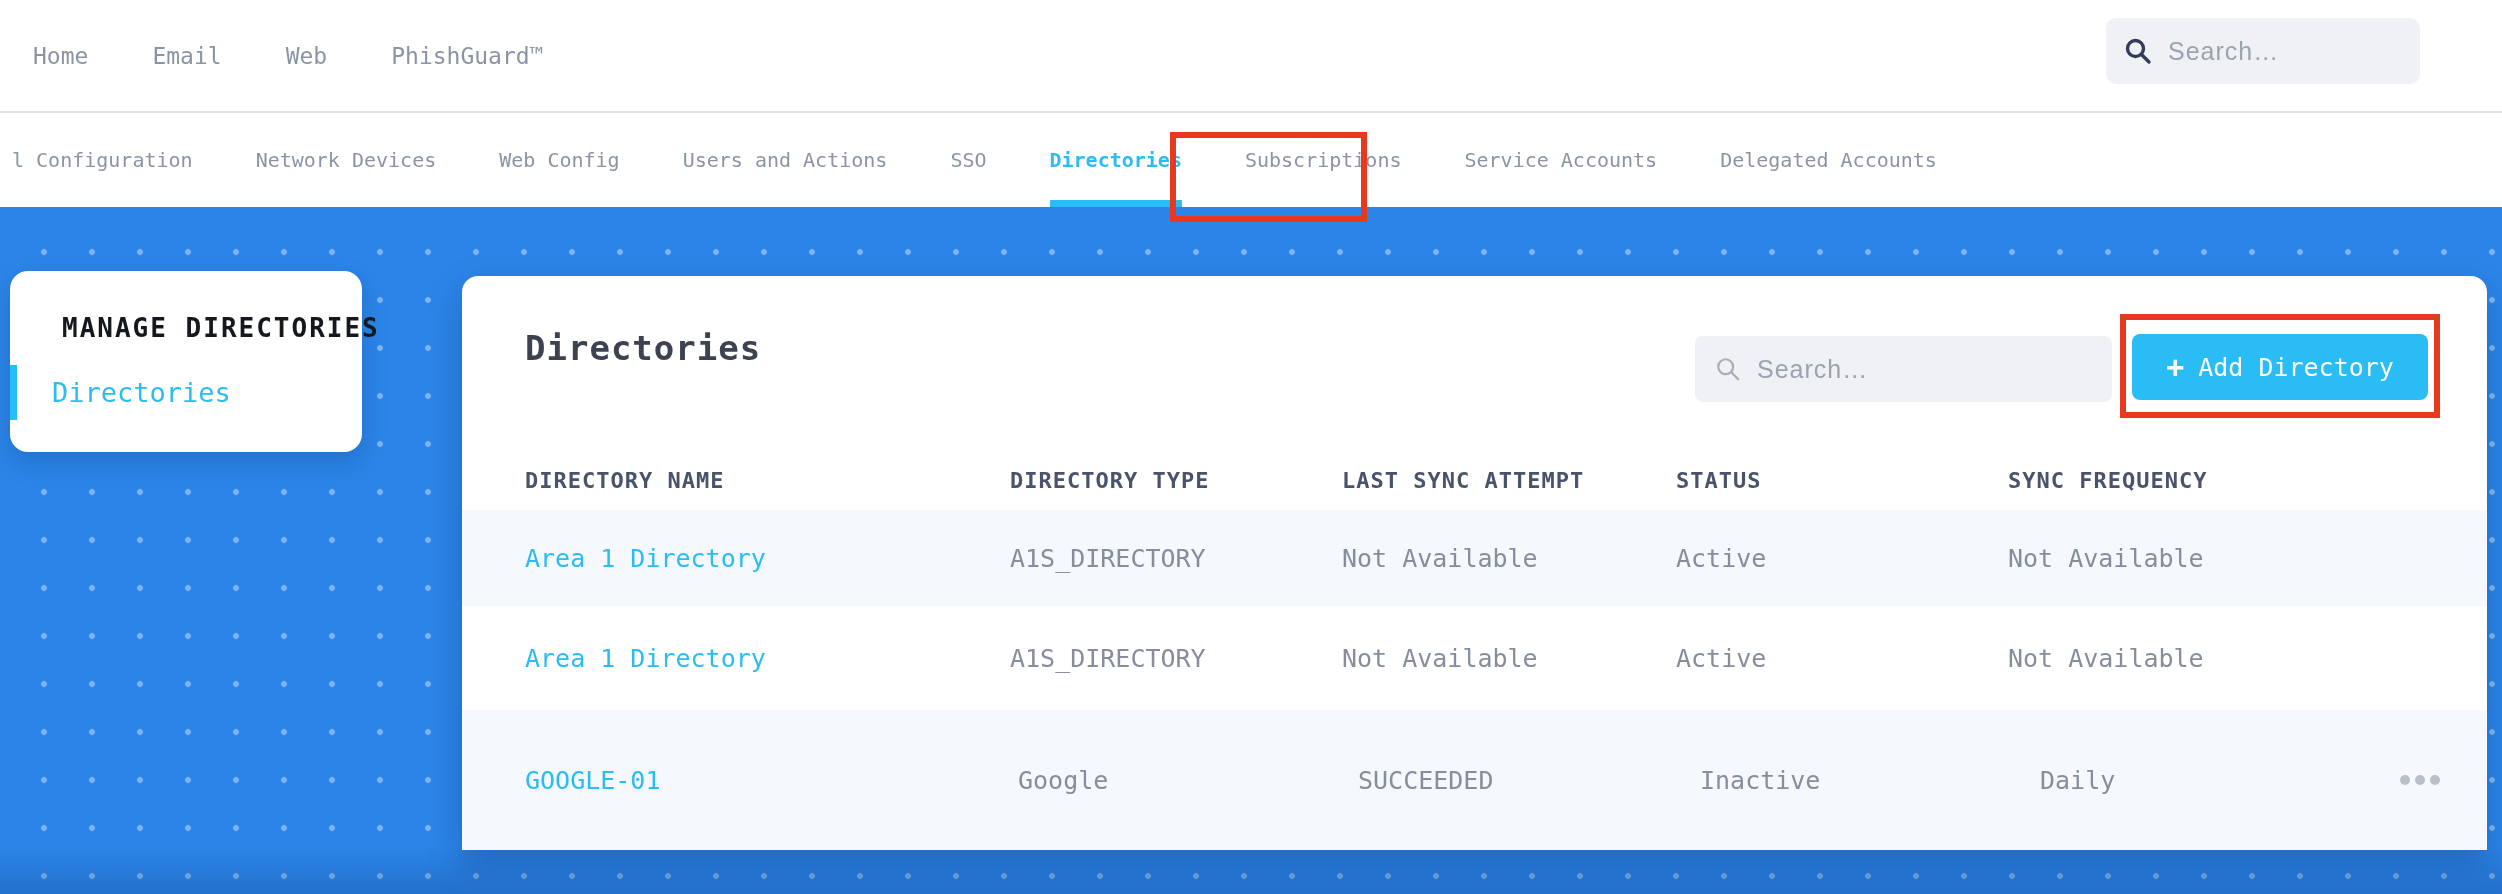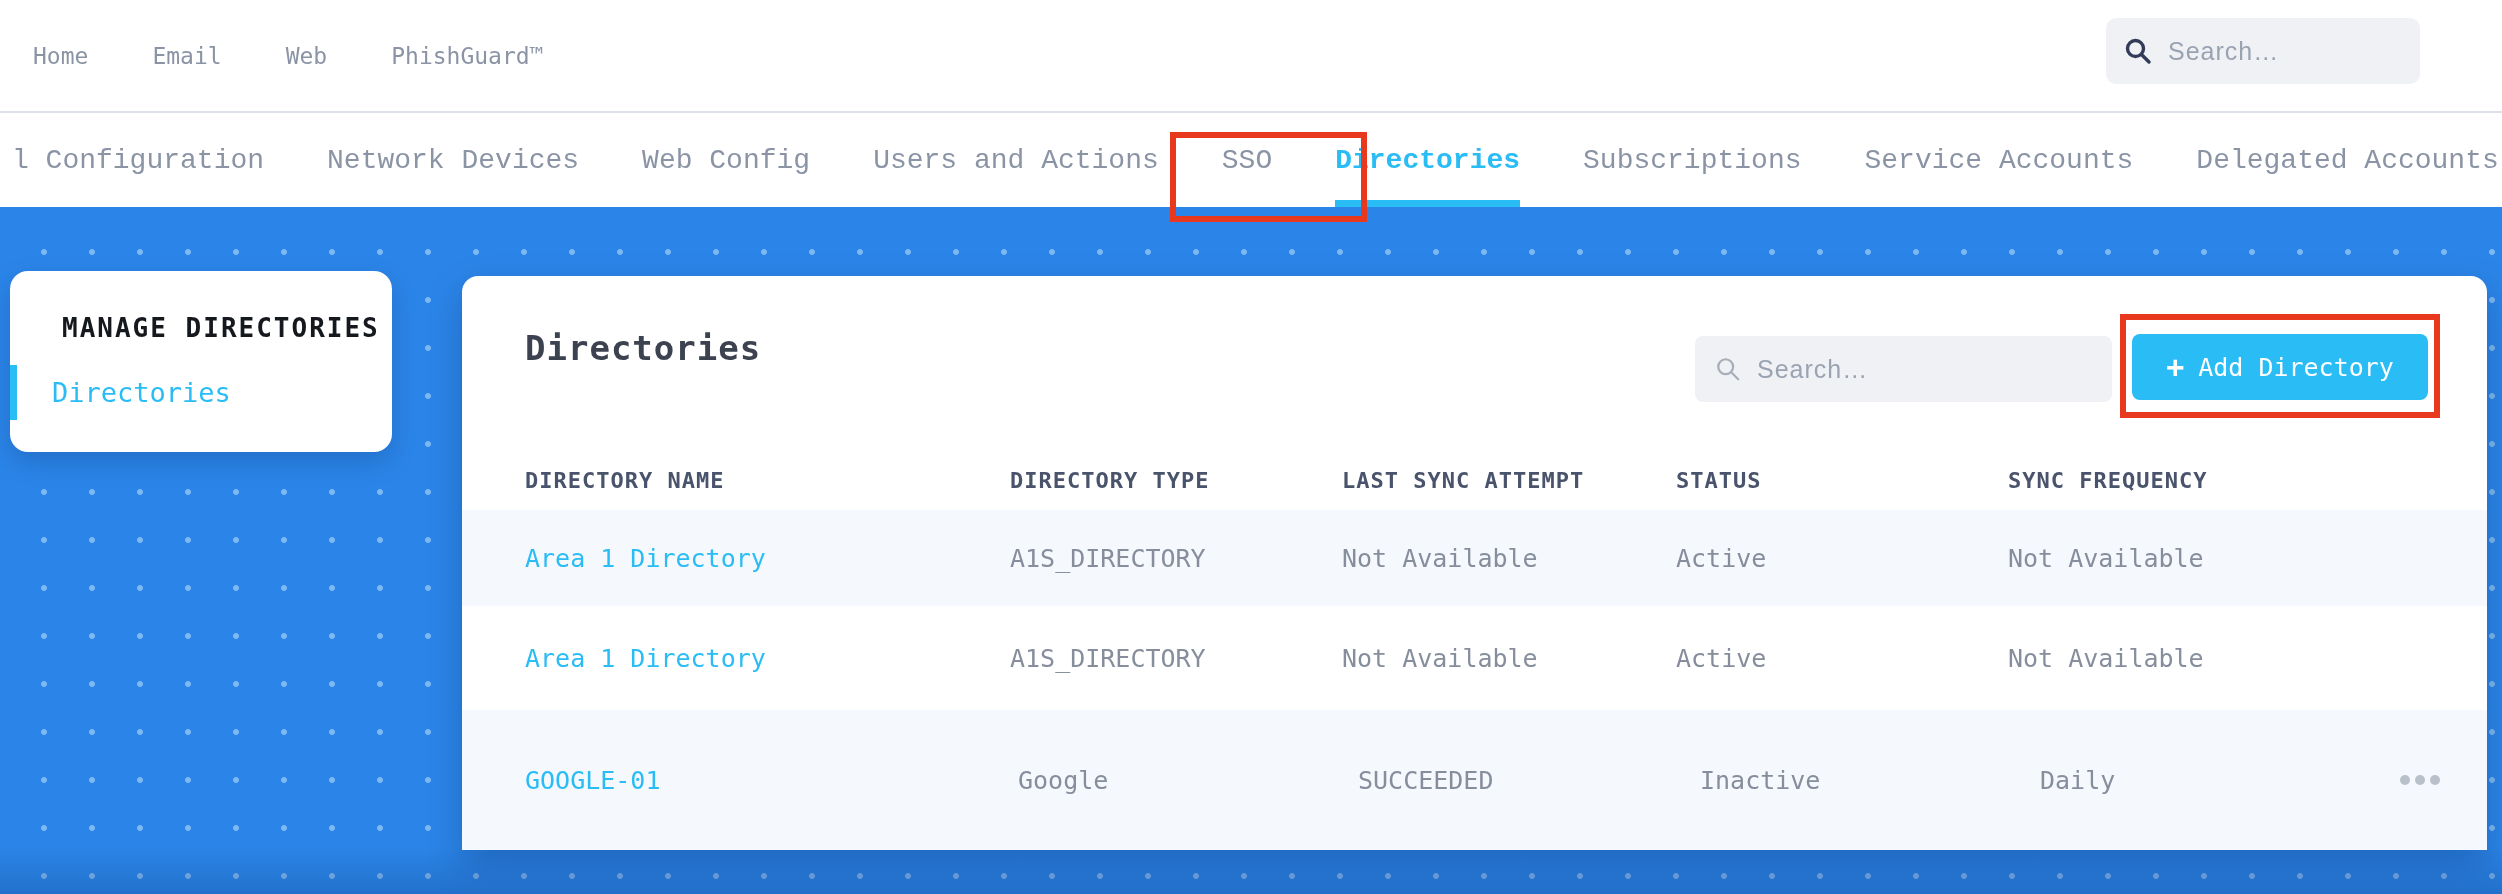--- a/index.html
+++ b/index.html
@@ -13,34 +13,34 @@
   .topnav-item { font-size:23px; color:var(--nav-gray); text-decoration:none; cursor:pointer; white-space:nowrap; }
   .search-box { display:flex; align-items:center; background:var(--field-bg); border-radius:10px; }
   .search-box input { border:none; outline:none; background:transparent; width:100%;
                       font-family:"Liberation Sans", sans-serif; font-size:25px; color:#6b7280; }
   .search-box input::placeholder { color:#9aa3b2; letter-spacing:1px; }
   .top-search { position:absolute; left:2106px; top:18px; width:314px; height:66px; padding:0 18px; gap:16px; }
 
   
   .subnav { position:absolute; left:0; top:113px; width:2502px; height:94px; background:#fff;
             display:flex; align-items:stretch; gap:63px; padding-left:12px; }
-  .subnav-item { position:relative; display:flex; align-items:center; font-size:28px;
-                 color:var(--nav-gray); text-decoration:none; cursor:pointer; white-space:nowrap;font-family:Liberation Mono, monospace; }
+  .subnav-item { position:relative; display:flex; align-items:center; font-size:20px;
+                 color:var(--nav-gray); text-decoration:none; cursor:pointer; white-space:nowrap; }
   .subnav-item.active { color:var(--accent); font-weight:bold; }
   .subnav-item.active::after { content:""; position:absolute; left:0; right:0; bottom:0; height:7px; background:var(--accent); }
 
   
   .content { position:absolute; left:0; top:207px; width:2502px; height:687px; background:var(--blue-bg);
              background-image:radial-gradient(circle, rgba(195,223,250,0.55) 2.6px, rgba(0,0,0,0) 3.2px);
              background-size:48px 48px; background-position:20px 21px; }
   .bottom-shade { position:absolute; left:0; bottom:0; width:100%; height:48px; pointer-events:none;
                   background:linear-gradient(180deg, rgba(14,62,130,0) 0%, rgba(14,62,130,0.28) 100%); }
 
   
-  .side-card { position:absolute; left:10px; top:271px; width:382px; height:181px; background:#fff;
+  .side-card { position:absolute; left:10px; top:271px; width:352px; height:181px; background:#fff;
                border-radius:18px; box-shadow:0 10px 26px rgba(0,30,80,0.20); }
   .side-card-title { position:absolute; left:52px; top:42px; font-size:26px; font-weight:bold;
                      letter-spacing:2px; color:var(--card-title); white-space:nowrap; }
   .side-card-item { position:absolute; left:0; top:94px; height:55px; width:100%; display:flex; align-items:center; cursor:pointer; }
   .side-card-item .bar { position:absolute; left:0; top:0; width:7px; height:55px; background:var(--accent); }
   .side-card-item .lbl { margin-left:42px; font-size:27px; color:var(--accent); }
 
   
   .panel { position:absolute; left:462px; top:276px; width:2025px; height:574px; background:#fff;
            border-radius:16px 16px 0 0; box-shadow:0 14px 34px rgba(0,25,70,0.25); }

